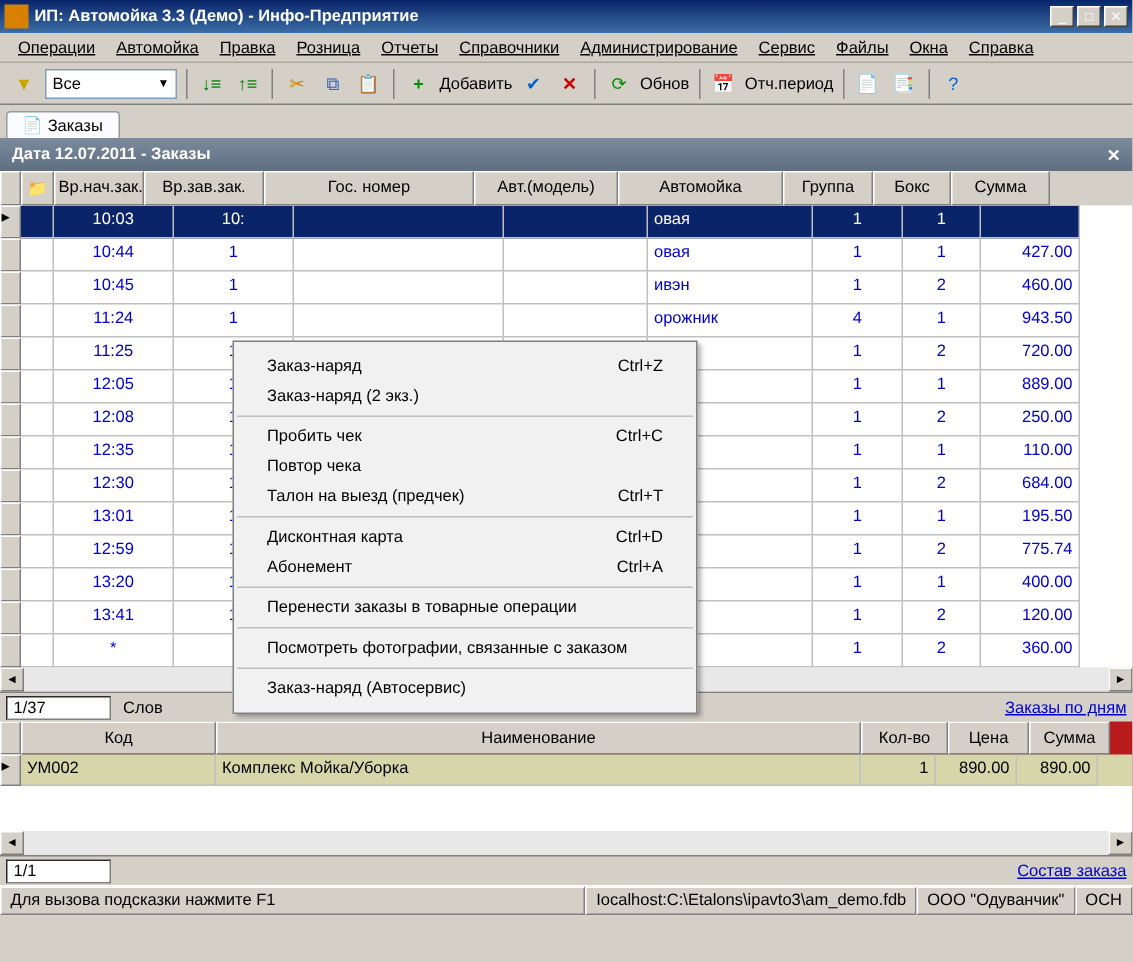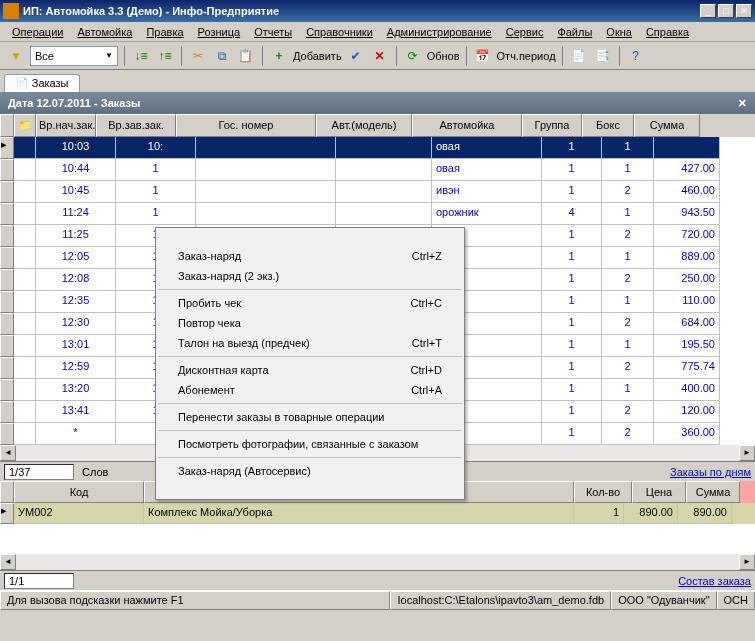--- a/index.html
+++ b/index.html
@@ -24,31 +24,31 @@
 .grid-area { background:#d4d0c8; }
 .grid-head { display:flex; background:#d4d0c8; }
 .gh { border:1px solid #fff; border-right-color:#808080; border-bottom-color:#808080; background:#d4d0c8; text-align:center; padding:4px 2px; font-size:11px; overflow:hidden; white-space:nowrap; }
 .grid-body { background:#fff; max-height:310px; overflow:auto; position:relative; }
 .row { display:flex; height:22px; }
 .cell { border-right:1px solid #c0c0c0; border-bottom:1px solid #c0c0c0; padding:3px 4px; overflow:hidden; white-space:nowrap; color:#0000cc; }
 .cell.num { text-align:right; }
 .cell.ctr { text-align:center; }
 .row.sel .cell { background:#0a246a; color:#fff; }
 .row-ind { width:14px; background:#d4d0c8; border:1px solid #fff; border-right-color:#808080; border-bottom-color:#808080; }
-.ctx-menu { position:absolute; left:155px; top:227px; width:310px; background:#f1f1f1; border:1px solid #808080; box-shadow:2px 2px 3px rgba(0,0,0,.3); padding:18px 0; z-index:100; }
+.ctx-menu { position:absolute; left:155px; top:227px; width:310px; background:#f1f1f1; border:1px solid #808080; box-shadow:2px 2px 3px rgba(0,0,0,.3); padding:6px 0; z-index:100; }
 .ctx-item { display:flex; padding:4px 22px 4px 22px; font-size:11px; cursor:pointer; justify-content:space-between; }
 .ctx-sep { height:1px; background:#c0c0c0; margin:3px 2px; }
 .footer-row { display:flex; background:#d4d0c8; align-items:center; height:20px; border-top:1px solid #808080; padding:0 4px; }
 .link { color:#0000cc; text-decoration:underline; cursor:pointer; }
 .statusbar { display:flex; background:#d4d0c8; height:20px; border-top:1px solid #fff; font-size:11px; }
 .statusbar > div { border:1px solid #808080; border-top-color:#fff; border-left-color:#fff; padding:2px 6px; }
 .scroll-h { height:16px; background:#d4d0c8; display:flex; }
 .sb-btn { width:16px; height:16px; background:#d4d0c8; border:1px solid #fff; border-right-color:#808080; border-bottom-color:#808080; font-size:8px; text-align:center; line-height:14px; }
 .sb-track { flex:1; background:#e8e8e8; }
-.detail-grid { background:#fca5a5; }
+.detail-grid { background:#b91c1c; }
 .detail-head { display:flex; }
 .dh { border:1px solid #fff; border-right-color:#808080; border-bottom-color:#808080; background:#d4d0c8; text-align:center; padding:4px 2px; font-size:11px; }
 .drow { display:flex; height:21px; }
 .dcell { border-right:1px solid #c0c0c0; border-bottom:1px solid #c0c0c0; padding:3px 4px; }
 </style>
 </head>
 <body>
 
 <div class="titlebar">
   <div class="icon"></div>

